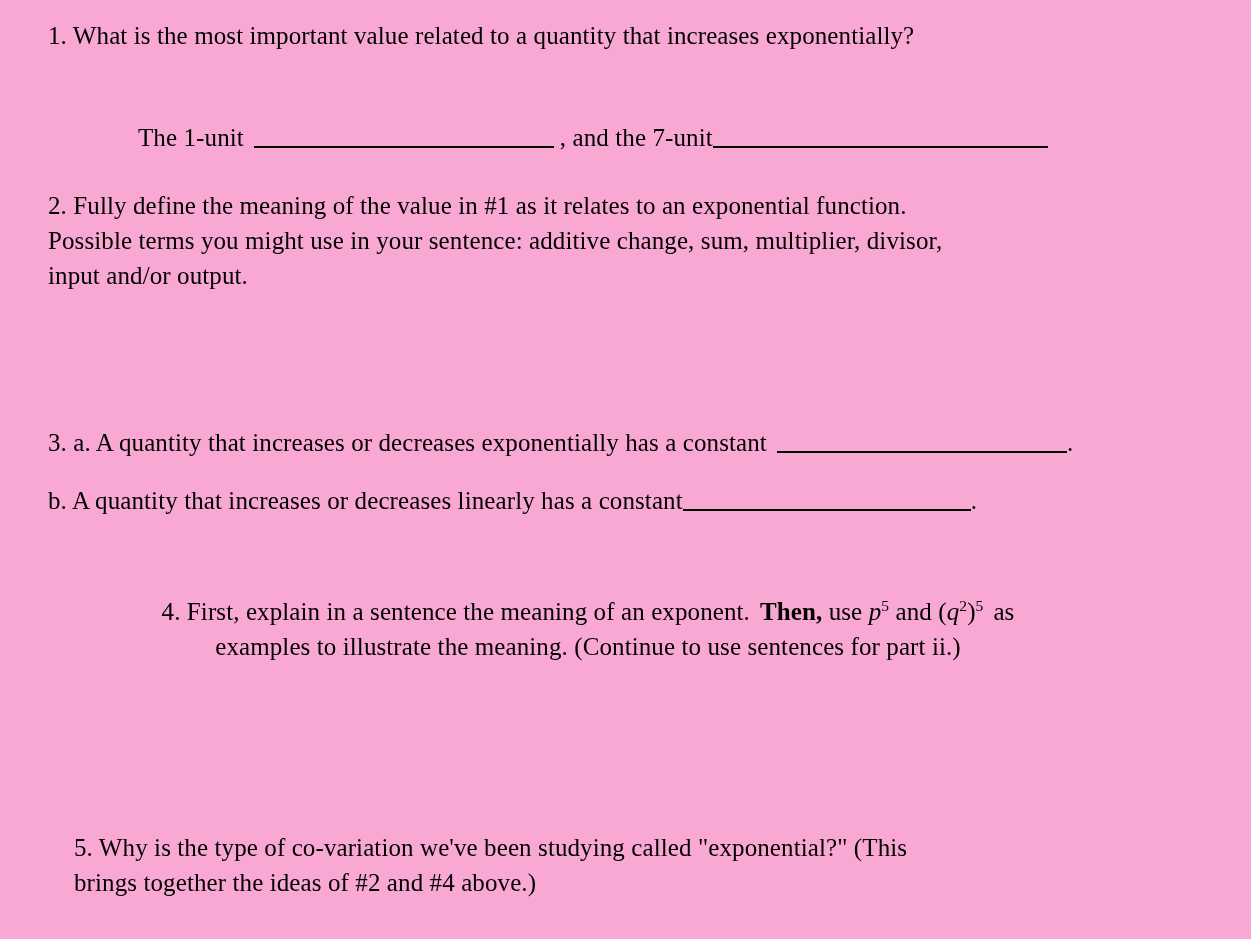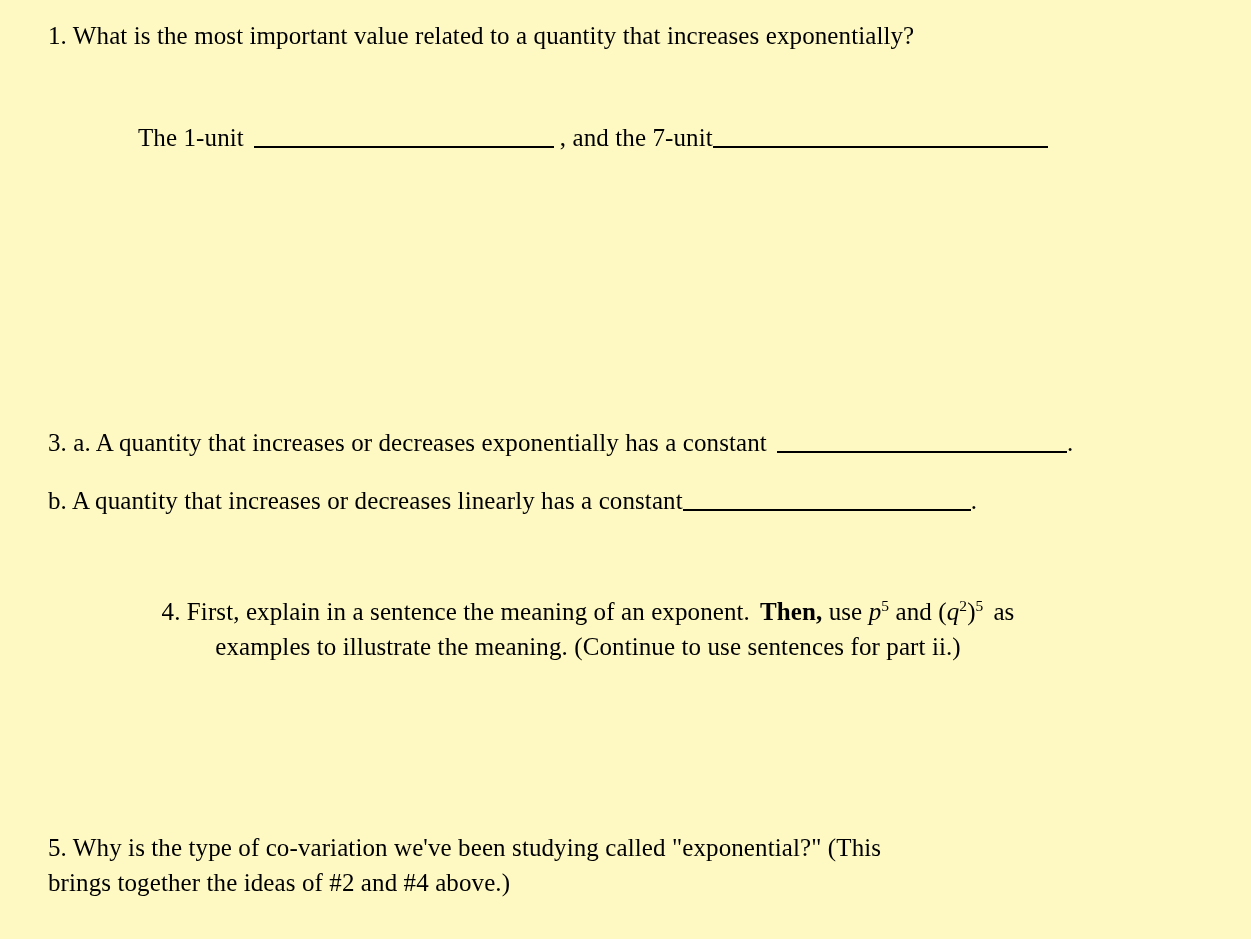--- a/index.html
+++ b/index.html
@@ -14,21 +14,21 @@
     overflow: hidden;
     font-family: "Liberation Serif", "DejaVu Serif", serif;
     color: #000000;
     -webkit-font-smoothing: antialiased;
   }
 
   .page {
     position: relative;
     width: 1251px;
     height: 939px;
-    background: #fef9c3;
+    background: #f9a8d4;
     box-sizing: border-box;
     padding: 0;
   }
 
   .q-block {
     position: absolute;
     left: 48px;
     font-size: 25px;
     line-height: 35px;
     letter-spacing: 0.1px;
@@ -67,35 +67,40 @@
   .sp { display: inline-block; width: 6px; }
   .sp-wide { display: inline-block; width: 10px; }
 
   
   #question-1      { top: 18px;  width: 1140px; }
   #answer-line-1   { top: 120px; width: 1160px; }
   #question-2      { top: 188px; width: 1090px; }
   #question-3a     { top: 425px; width: 1210px; }
   #question-3b     { top: 483px; width: 1180px; }
   #question-4      { top: 594px; width: 1080px; text-align: center; }
-  #question-5      { top: 830px; width: 1030px; }
+  #question-5      { top: 830px; width: 1030px; margin-left: 26px; }
 </style>
 </head>
 <body>
 
 <div class="page">
 
   <div class="q-block" id="question-1">
     <div class="q-line">1.  What is the most important value related to a quantity that increases exponentially?</div>
   </div>
 
   <div class="q-block indent" id="answer-line-1">
     <span class="q-line">The 1-unit</span><span class="sp-wide"></span><span class="blank blank-a"></span><span class="sp"></span><span>, and the 7-unit</span><span class="blank blank-b"></span>
   </div>
 
+  <div class="q-block" id="question-2">
+    <div class="q-line">2.  Fully define the meaning of the value in #1 as it relates to an exponential function.</div>
+    <div class="q-line">Possible terms you might use in your sentence:  additive change, sum, multiplier, divisor,</div>
+    <div class="q-line">input and/or output.</div>
+  </div>
 
   <div class="q-block" id="question-3a">
     <span>3.  a.  A quantity that increases or decreases exponentially has a constant</span><span class="sp-wide"></span><span class="blank blank-3a"></span><span>.</span>
   </div>
 
   <div class="q-block" id="question-3b">
     <span>b.  A quantity that increases or decreases linearly has a constant</span><span class="blank blank-3b"></span><span>.</span>
   </div>
 
   <div class="q-block" id="question-4">

